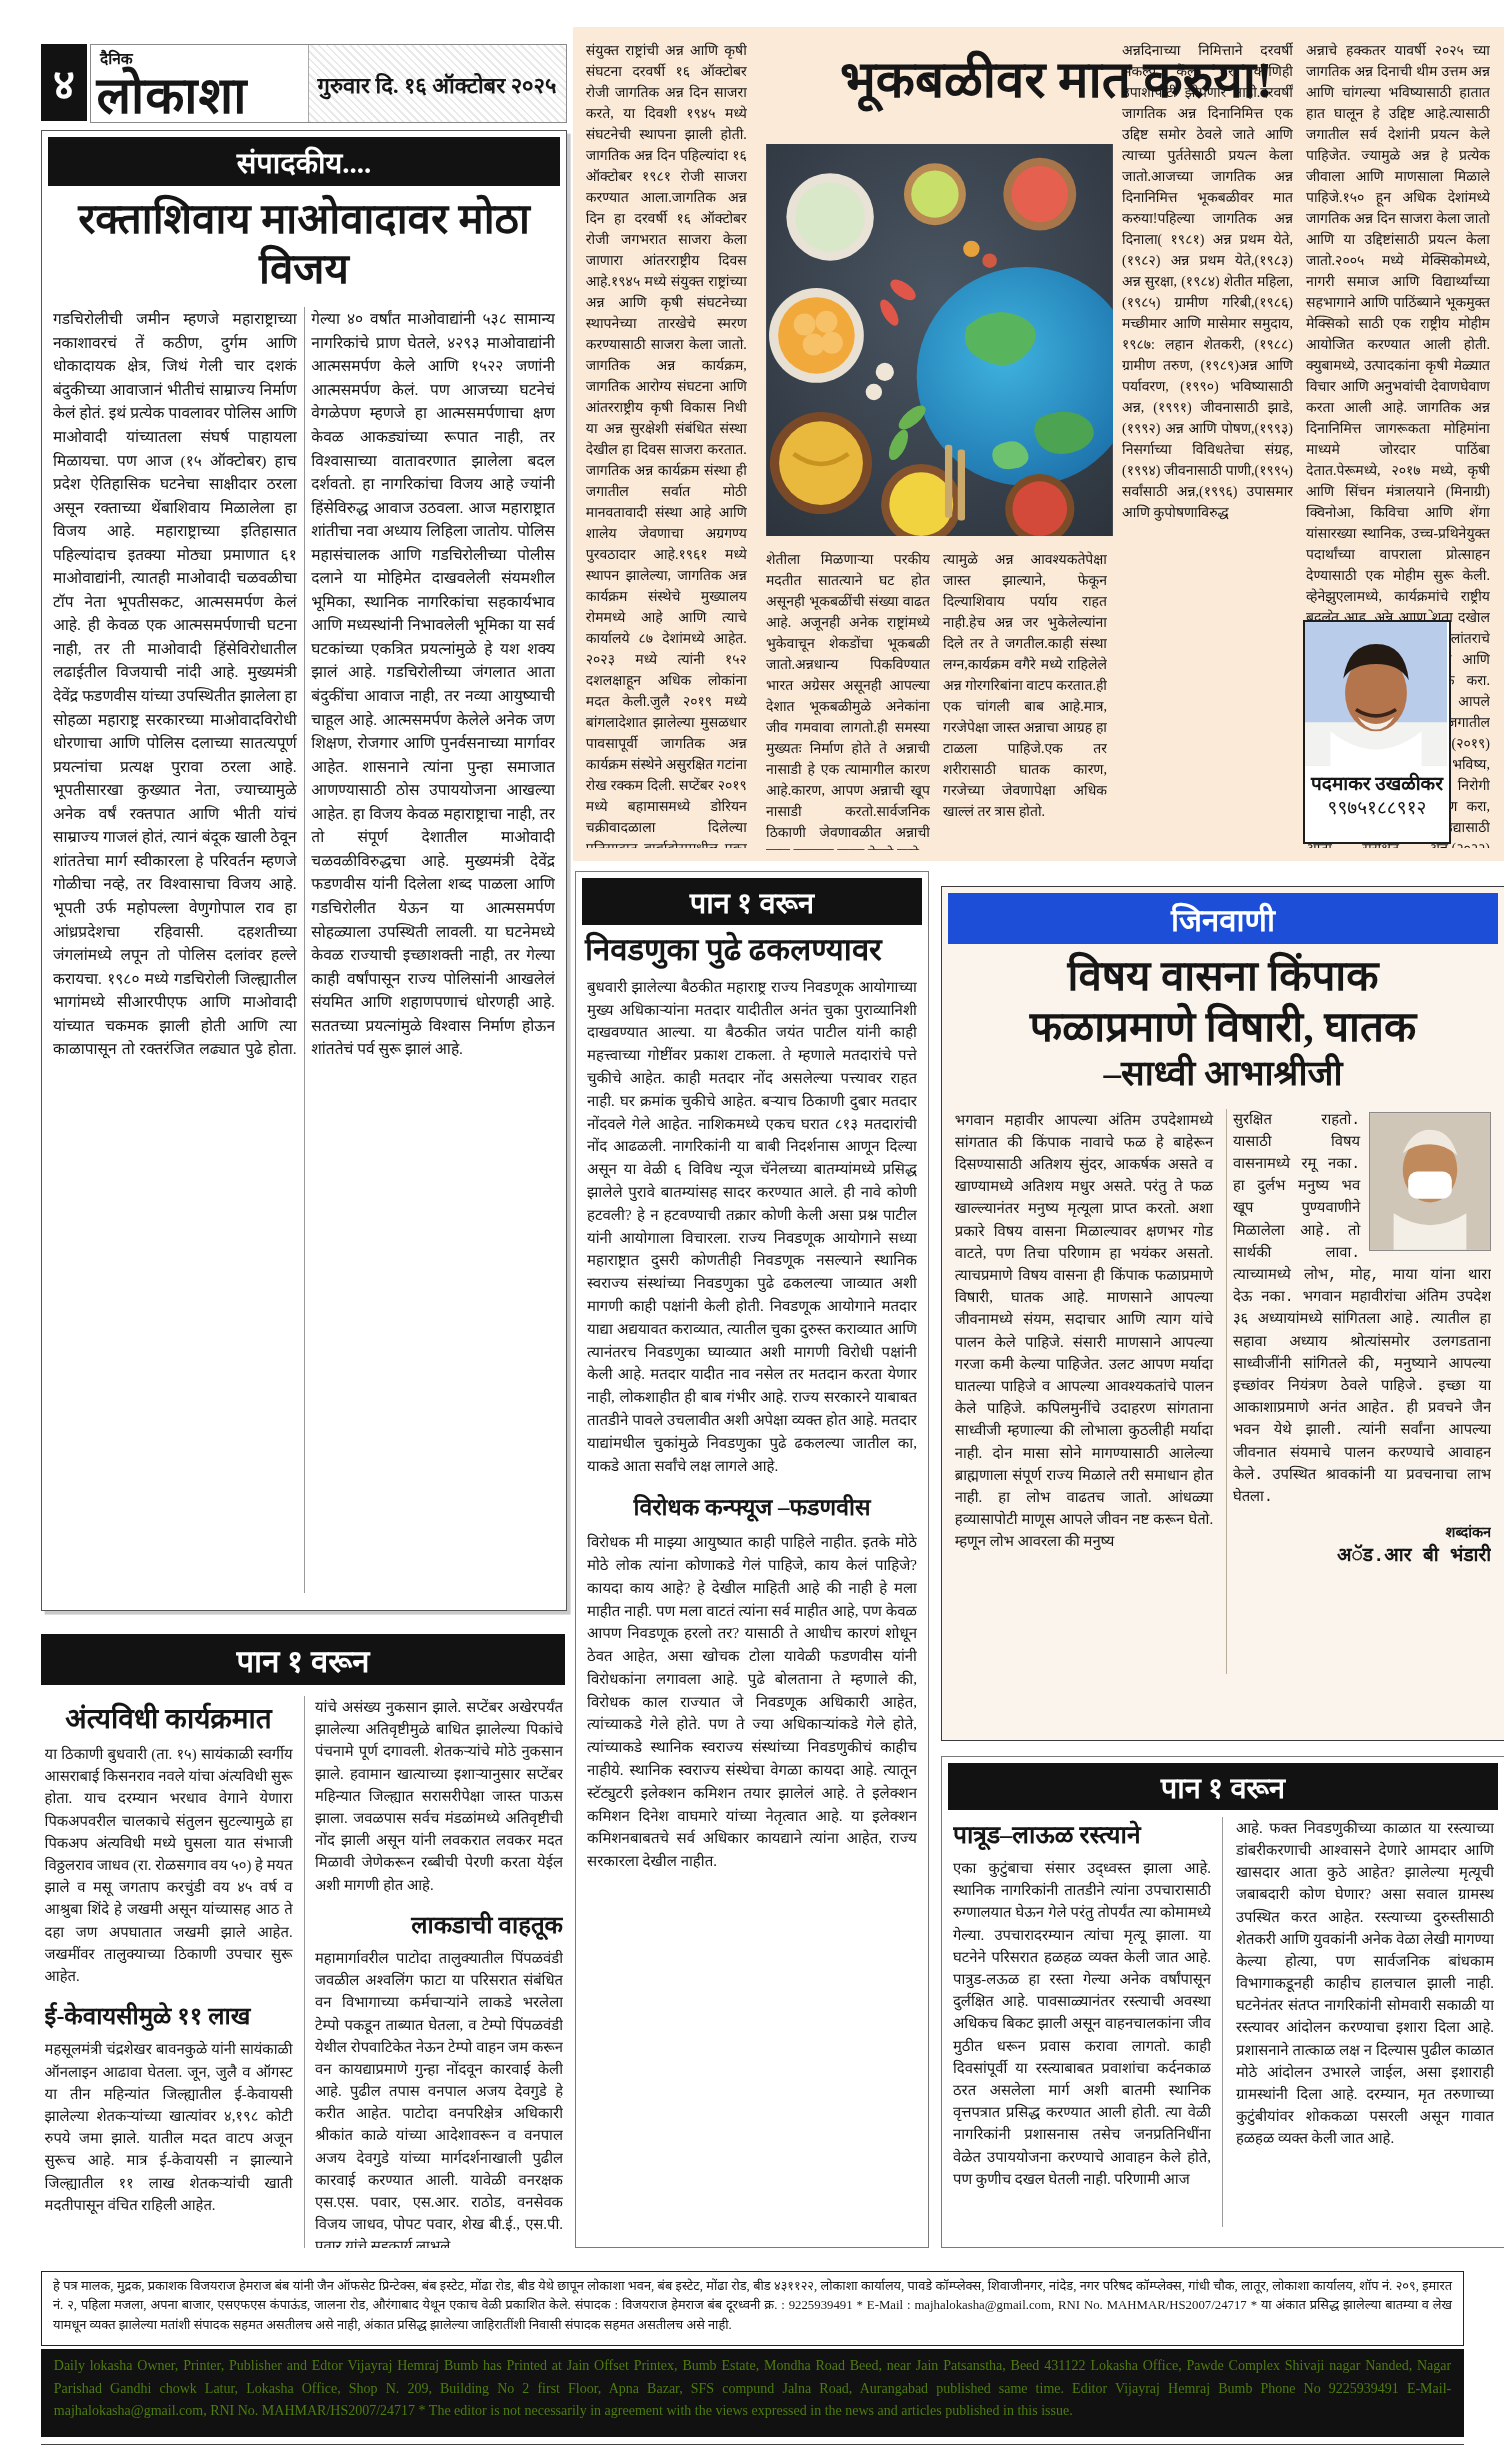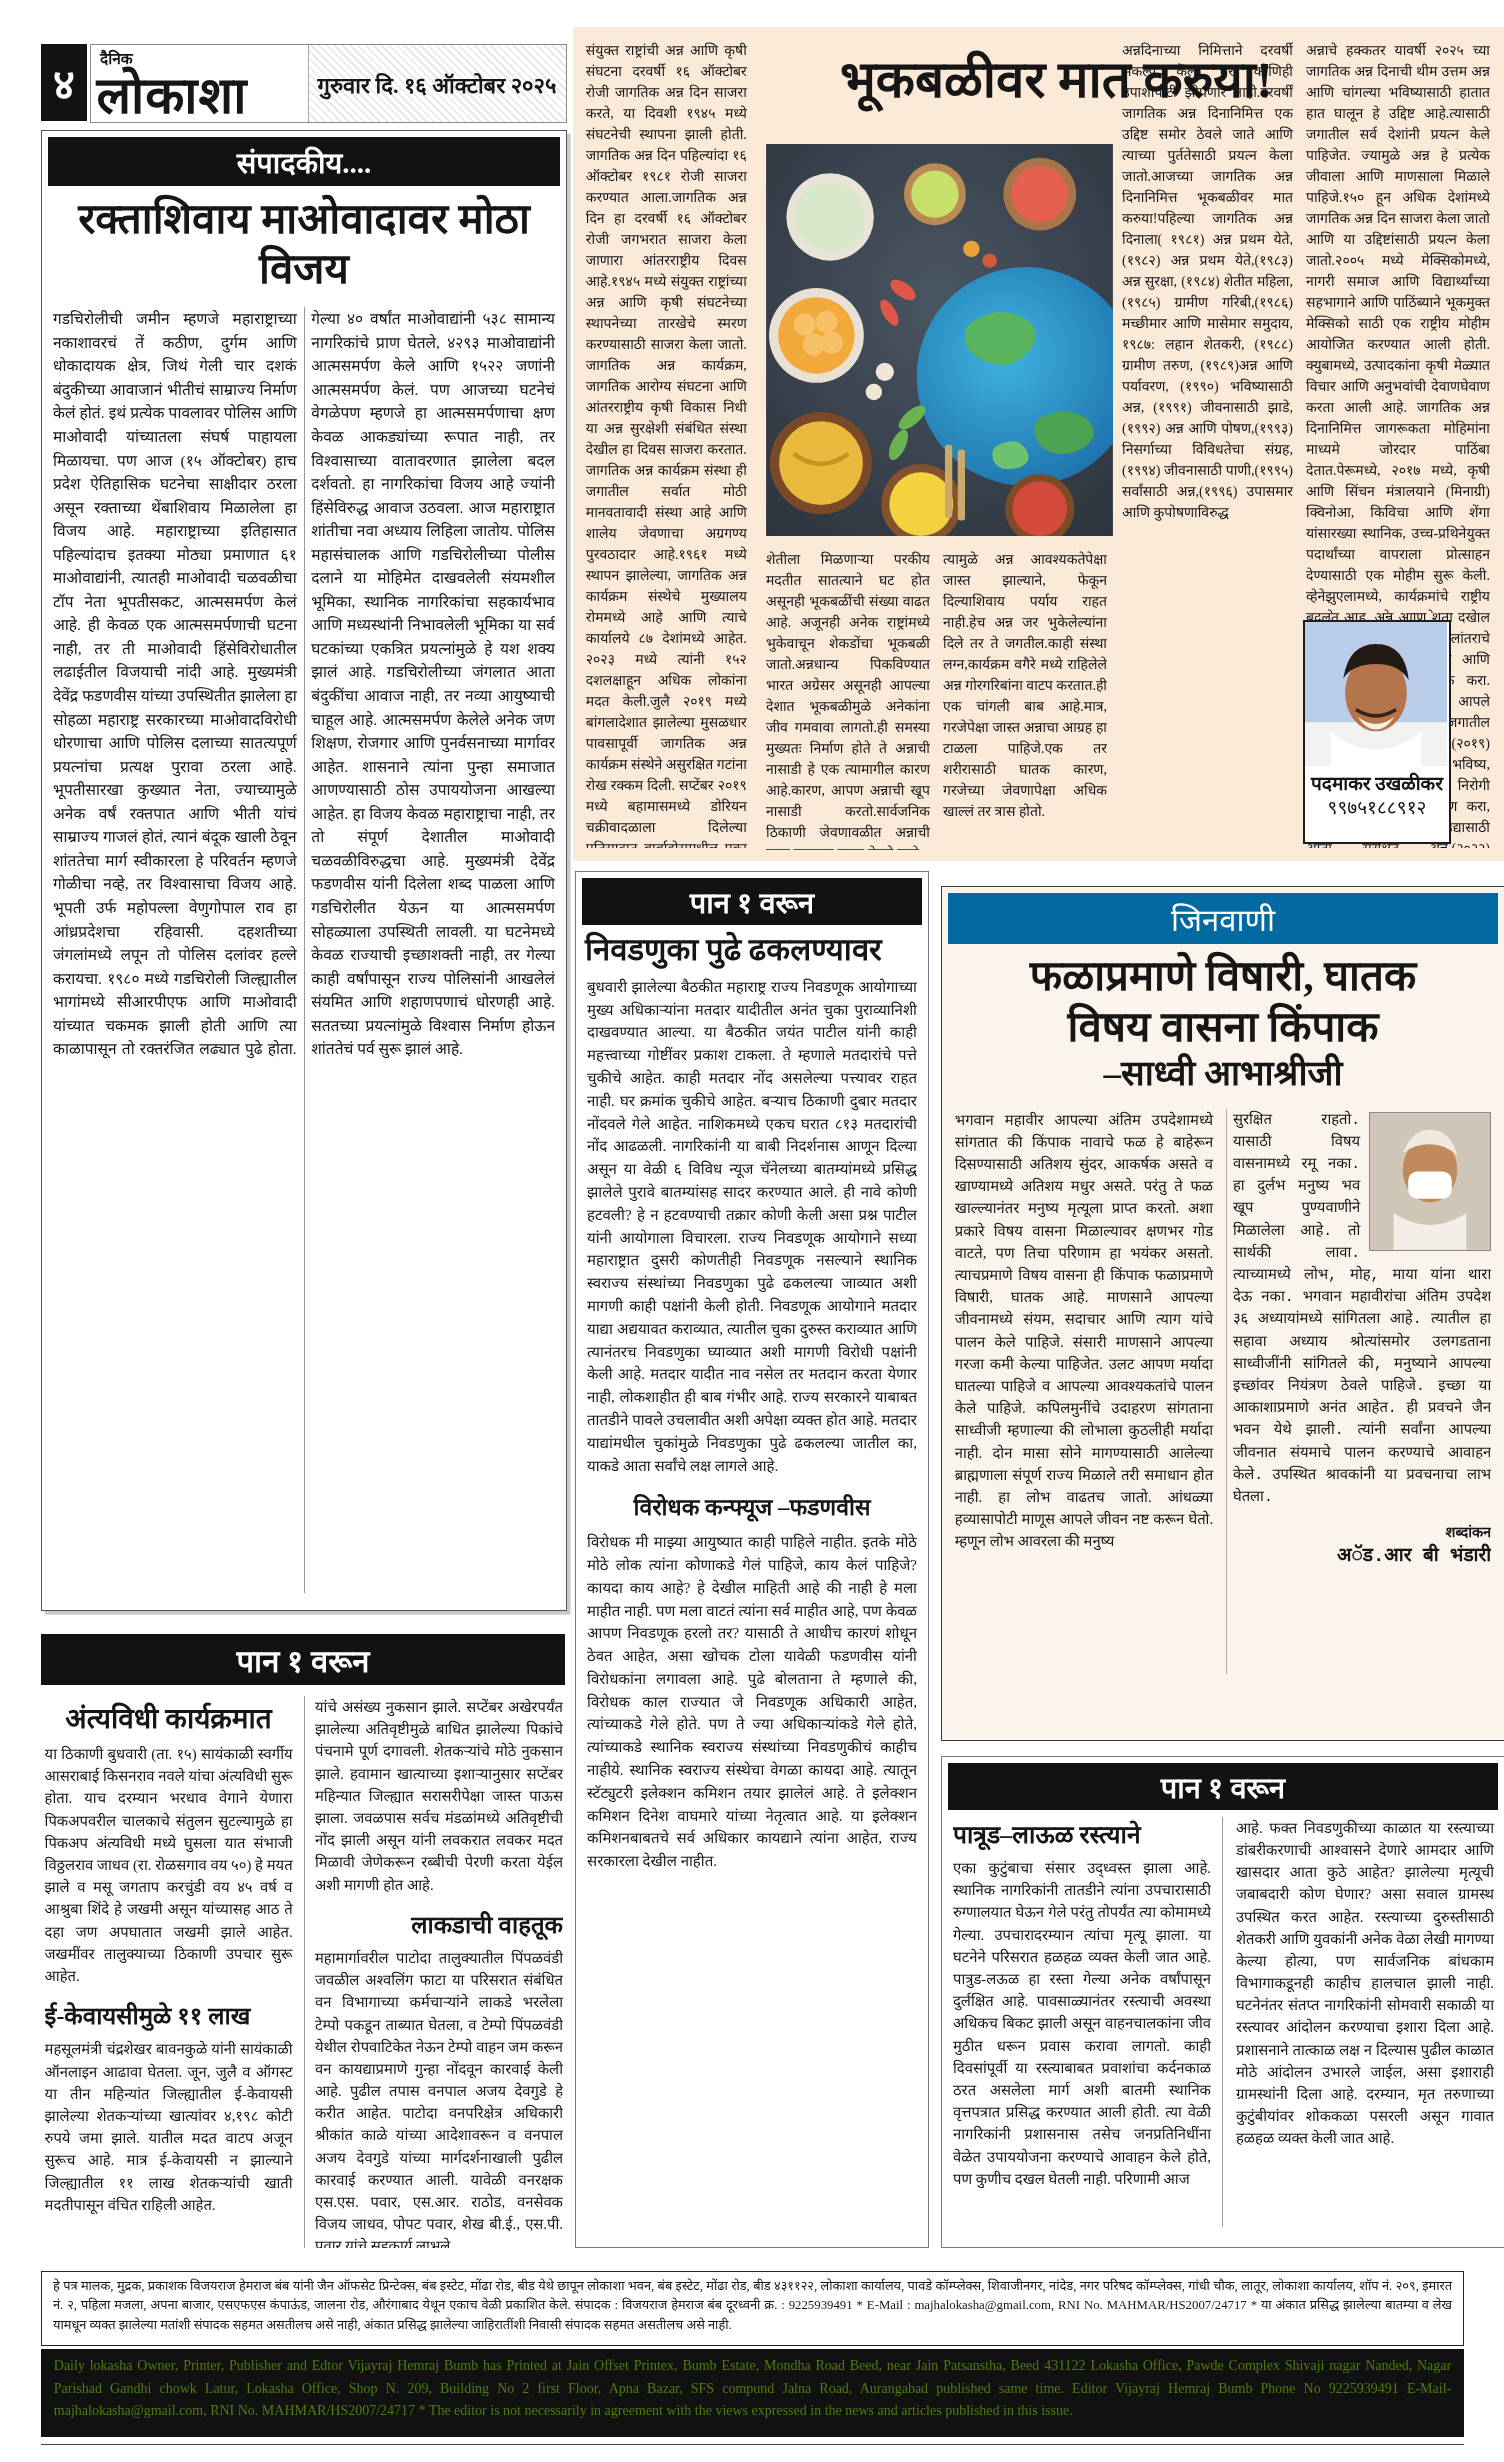--- a/index.html
+++ b/index.html
@@ -139,26 +139,26 @@
     </div>
     <h2 style="font-size:31px;margin:7.3px 9px 9px 9px;line-height:1.1;">निवडणुका पुढे ढकलण्यावर</h2>
     <div style="margin:0 11px;height:1222px;overflow:hidden;">
       <p class="just nohyph" style="font-size:15px;line-height:1.52;">बुधवारी झालेल्या बैठकीत महाराष्ट्र राज्य निवडणूक आयोगाच्या मुख्य अधिकाऱ्यांना मतदार यादीतील अनंत चुका पुराव्यानिशी दाखवण्यात आल्या. या बैठकीत जयंत पाटील यांनी काही महत्त्वाच्या गोष्टींवर प्रकाश टाकला. ते म्हणाले मतदारांचे पत्ते चुकीचे आहेत. काही मतदार नोंद असलेल्या पत्त्यावर राहत नाही. घर क्रमांक चुकीचे आहेत. बऱ्याच ठिकाणी दुबार मतदार नोंदवले गेले आहेत. नाशिकमध्ये एकच घरात ८१३ मतदारांची नोंद आढळली. नागरिकांनी या बाबी निदर्शनास आणून दिल्या असून या वेळी ६ विविध न्यूज चॅनेलच्या बातम्यांमध्ये प्रसिद्ध झालेले पुरावे बातम्यांसह सादर करण्यात आले. ही नावे कोणी हटवली? हे न हटवण्याची तक्रार कोणी केली असा प्रश्न पाटील यांनी आयोगाला विचारला. राज्य निवडणूक आयोगाने सध्या महाराष्ट्रात दुसरी कोणतीही निवडणूक नसल्याने स्थानिक स्वराज्य संस्थांच्या निवडणुका पुढे ढकलल्या जाव्यात अशी मागणी काही पक्षांनी केली होती. निवडणूक आयोगाने मतदार याद्या अद्ययावत कराव्यात, त्यातील चुका दुरुस्त कराव्यात आणि त्यानंतरच निवडणुका घ्याव्यात अशी मागणी विरोधी पक्षांनी केली आहे. मतदार यादीत नाव नसेल तर मतदान करता येणार नाही, लोकशाहीत ही बाब गंभीर आहे. राज्य सरकारने याबाबत तातडीने पावले उचलावीत अशी अपेक्षा व्यक्त होत आहे. मतदार याद्यांमधील चुकांमुळे निवडणुका पुढे ढकलल्या जातील का, याकडे आता सर्वांचे लक्ष लागले आहे.</p>
       <h3 style="font-size:23px;text-align:center;margin:12.8px 0 9px 0;">विरोधक कन्फ्यूज –फडणवीस</h3>
       <p class="just nohyph" style="font-size:15px;line-height:1.52;">विरोधक मी माझ्या आयुष्यात काही पाहिले नाहीत. इतके मोठे मोठे लोक त्यांना कोणाकडे गेलं पाहिजे, काय केलं पाहिजे? कायदा काय आहे? हे देखील माहिती आहे की नाही हे मला माहीत नाही. पण मला वाटतं त्यांना सर्व माहीत आहे, पण केवळ आपण निवडणूक हरलो तर? यासाठी ते आधीच कारणं शोधून ठेवत आहेत, असा खोचक टोला यावेळी फडणवीस यांनी विरोधकांना लगावला आहे. पुढे बोलताना ते म्हणाले की, विरोधक काल राज्यात जे निवडणूक अधिकारी आहेत, त्यांच्याकडे गेले होते. पण ते ज्या अधिकाऱ्यांकडे गेले होते, त्यांच्याकडे स्थानिक स्वराज्य संस्थांच्या निवडणुकीचं काहीच नाहीये. स्थानिक स्वराज्य संस्थेचा वेगळा कायदा आहे. त्यातून स्टॅट्युटरी इलेक्शन कमिशन तयार झालेलं आहे. ते इलेक्शन कमिशन दिनेश वाघमारे यांच्या नेतृत्वात आहे. या इलेक्शन कमिशनबाबतचे सर्व अधिकार कायद्याने त्यांना आहेत, राज्य सरकारला देखील नाहीत.</p>
     </div>
   </div>
 
   <div class="abs" style="left:941px;top:886px;width:564px;height:855px;border:1.8px solid #3a3a3a;background:#faf4ec;box-sizing:border-box;">
-    <div style="margin:6.4px;height:51px;background:#0369a1;color:#fff;display:flex;align-items:center;justify-content:center;font-size:31px;font-weight:normal;">
+    <div style="margin:6.4px;height:51px;background:#1d4ed8;color:#fff;display:flex;align-items:center;justify-content:center;font-size:31px;font-weight:bold;">
       <span>जिनवाणी</span>
     </div>
     <div style="text-align:center;font-weight:bold;line-height:1.22;margin-top:5.5px;">
+      <div style="font-size:42px;">विषय वासना किंपाक</div>
       <div style="font-size:42px;">फळाप्रमाणे विषारी, घातक</div>
-      <div style="font-size:42px;">विषय वासना किंपाक</div>
       <div style="font-size:35px;">–साध्वी आभाश्रीजी</div>
     </div>
     <div style="display:flex;gap:6px;margin:12.8px 12.8px 0 12.8px;height:565px;overflow:hidden;">
       <div style="flex:1;overflow:hidden;border-right:0.9px solid #b9ab99;padding-right:12.8px;">
         <p class="just nohyph" style="font-size:14.8px;line-height:1.5;">भगवान महावीर आपल्या अंतिम उपदेशामध्ये सांगतात की किंपाक नावाचे फळ हे बाहेरून दिसण्यासाठी अतिशय सुंदर, आकर्षक असते व खाण्यामध्ये अतिशय मधुर असते. परंतु ते फळ खाल्ल्यानंतर मनुष्य मृत्यूला प्राप्त करतो. अशा प्रकारे विषय वासना मिळाल्यावर क्षणभर गोड वाटते, पण तिचा परिणाम हा भयंकर असतो. त्याचप्रमाणे विषय वासना ही किंपाक फळाप्रमाणे विषारी, घातक आहे. माणसाने आपल्या जीवनामध्ये संयम, सदाचार आणि त्याग यांचे पालन केले पाहिजे. संसारी माणसाने आपल्या गरजा कमी केल्या पाहिजेत. उलट आपण मर्यादा घातल्या पाहिजे व आपल्या आवश्यकतांचे पालन केले पाहिजे. कपिलमुनींचे उदाहरण सांगताना साध्वीजी म्हणाल्या की लोभाला कुठलीही मर्यादा नाही. दोन मासा सोने मागण्यासाठी आलेल्या ब्राह्मणाला संपूर्ण राज्य मिळाले तरी समाधान होत नाही. हा लोभ वाढतच जातो. आंधळ्या हव्यासापोटी माणूस आपले जीवन नष्ट करून घेतो. म्हणून लोभ आवरला की मनुष्य</p>
       </div>
       <div style="flex:1;overflow:hidden;font-family:Liberation Mono, monospace;">
         <svg width="120" height="137" xmlns="http://www.w3.org/2000/svg" style="float:right;margin:3.6px 0 5.5px 9px;border:0.9px solid #8a8a8a;background:#d9d2c6;" viewBox="0 0 132 150">
           <rect width="132" height="150" fill="#cfc6b8"></rect>
           <ellipse cx="66" cy="62" rx="30" ry="36" fill="#c08a5d"></ellipse>

